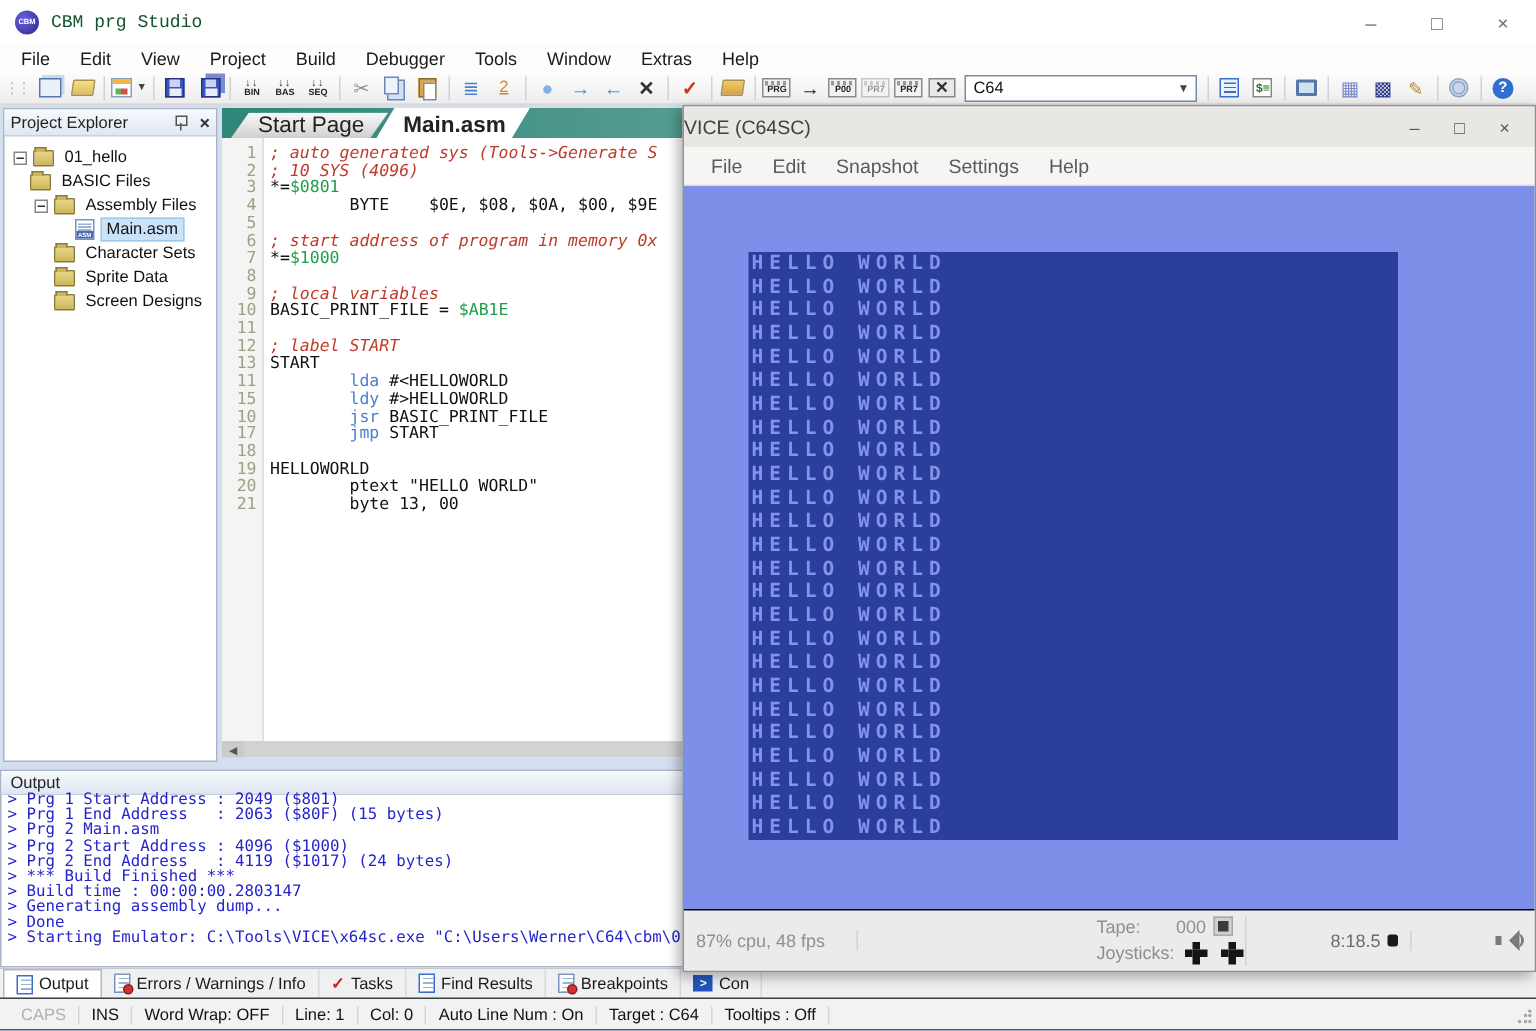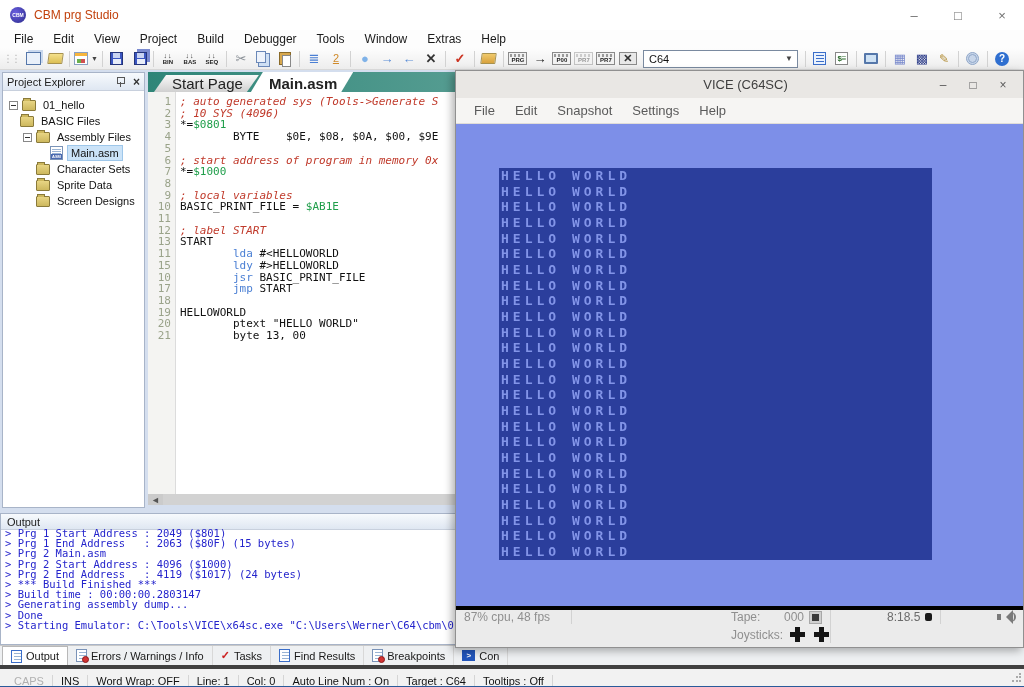--- a/index.html
+++ b/index.html
@@ -6,21 +6,21 @@
   body { font-family:"Liberation Sans", sans-serif; background:#888; }
   #app { position:relative; width:1024px; height:687px; background:#d4deee; overflow:hidden;
          border-bottom:1px solid #2a5a9a; }
 
   
   #titlebar { position:absolute; left:0; top:0; width:1024px; height:30px; background:#fff;
               display:flex; align-items:center; }
   #app-logo { width:16px; height:16px; border-radius:50%; margin:0 8px 0 10px;
               background:radial-gradient(circle at 35% 35%, #6a5fe0, #2a2a8a);
               color:#fff; font-size:5px; font-weight:bold; display:flex; align-items:center; justify-content:center; }
-  #app-title { font-size:12px; color:#c2410c; }
+  #app-title { font-size:12px; color:#14532d;font-family:Liberation Mono, monospace; }
   #win-controls { margin-left:auto; display:flex; height:100%; }
   .win-btn { width:44px; height:100%; display:flex; align-items:center; justify-content:center;
              color:#707070; font-size:13px; }
   #menubar { position:absolute; left:0; top:30px; width:1024px; height:18px; background:#fdfdfd;
              display:flex; align-items:center; padding-left:4px; }
   .menu-item { font-size:12px; color:#1a1a1a; padding:0 10px; }
   #toolbar { position:absolute; left:0; top:48px; width:1024px; height:22px;
              background:linear-gradient(#fdfdfd,#ededed); border-bottom:1px solid #d8d8d8;
              display:flex; align-items:center; padding-left:2px; }
   .tb-handle { color:#b5b5b5; font-size:10px; letter-spacing:-2px; margin:0 3px 0 1px; }
@@ -119,46 +119,46 @@
               background-size:7px 9px; background-repeat:no-repeat; background-position:2px 2px; }
   .mini-doc.blue { border-color:#3b6ec9; }
   .badge { position:absolute; width:7px; height:7px; border-radius:50%; right:-3px; bottom:-2px; }
   .badge.red { background:#d23333; border:1px solid #8a1a1a; }
   .mini-check { color:#cc2222; font-size:11px; font-weight:bold; }
   .mini-console { width:13px; height:11px; background:#2255bb; color:#fff; font-size:8px; font-weight:bold;
                   display:flex; align-items:center; justify-content:center; flex:none; }
 
   
   #statusbar { position:absolute; left:0; top:665px; width:1024px; height:22px; background:#f2f2f2;
-               border-top:4px solid #404040; display:flex; align-items:flex-end; padding-left:6px; }
+               border-top:1px solid #404040; display:flex; align-items:center; padding-left:6px; }
   .sb-item { font-size:11px; color:#111; padding:0 8px; border-right:1px solid #d5d5d5; }
   .sb-item.dim { color:#b0b0b0; }
   #resize-grip { position:absolute; right:3px; bottom:3px; width:10px; height:10px;
                  background:radial-gradient(circle at 2px 8px,#aaa 1px,transparent 1.4px),
                             radial-gradient(circle at 6px 8px,#aaa 1px,transparent 1.4px),
                             radial-gradient(circle at 8px 8px,transparent 0, transparent 0),
                             radial-gradient(circle at 6px 4px,#aaa 1px,transparent 1.4px),
                             radial-gradient(circle at 9px 8px,#aaa 1px,transparent 1.4px),
                             radial-gradient(circle at 9px 4px,#aaa 1px,transparent 1.4px),
                             radial-gradient(circle at 9px 1px,#aaa 1px,transparent 1.4px); }
 
   
   #vice { position:absolute; left:455px; top:70px; width:569px; height:578px; background:#ececec;
           border:1px solid #909090; box-shadow:-3px 3px 8px rgba(0,0,0,.3); z-index:10;
           display:flex; flex-direction:column; }
   #vice-titlebar { height:27px; background:#e9e7e4; display:flex; align-items:center; position:relative; flex:none; }
-  #vice-title { position:absolute; left:12px; right:0; text-align:center; font-size:13px; color:#3f3f3f; }
+  #vice-title { position:absolute; left:0; right:0; font-size:13px; color:#3f3f3f; }
   #vice-controls { margin-left:auto; display:flex; gap:14px; padding-right:12px; z-index:1; }
   .vice-btn { color:#5a5a5a; font-size:12px; width:16px; text-align:center; }
   #vice-menubar { height:26px; background:#f6f5f3; border-bottom:1px solid #e0ddd8; display:flex; align-items:center; padding-left:8px; flex:none; }
   .vice-menu-item { font-size:13px; color:#5a5a5a; padding:0 10px; }
   #vice-screen-area { flex:1; position:relative; }
   #c64-screen { position:absolute; left:43px; top:44px; width:433px; height:392px; overflow:hidden; }
   .c64row { height:15.68px; font:bold 13px "DejaVu Sans Mono", monospace; letter-spacing:4px; padding-left:2px; white-space:pre; }
-  #vice-statusbar { height:41px; background:#ebebeb; border-top:4px solid #000000; display:flex; align-items:flex-start; flex:none; font-size:12px; color:#8f8f8f;gap:48px; }
+  #vice-statusbar { height:41px; background:#ebebeb; border-top:1px solid #000000; display:flex; align-items:center; flex:none; font-size:12px; color:#8f8f8f;gap:48px; }
   .vs-sec { border-right:1px solid #d2d2d2; display:flex; align-items:center; padding:0 8px; }
   .vs-col { flex-direction:column; align-items:flex-start; justify-content:center; gap:2px; }
   .vs-row { display:flex; align-items:center; gap:5px; }
   .vcheckbox { width:12px; height:12px; border:1px solid #b5b5b5; background:#f4f4f4; border-radius:2px; flex:none; }
   .tape-stop { width:13px; height:13px; background:#cfcfcf; border:1px solid #a8a8a8; display:flex; align-items:center; justify-content:center; }
   .tape-stop::after { content:""; width:7px; height:7px; background:#3a3a3a; }
   .joy { width:5px; height:5px; background:#151515; margin:6px 7px; flex:none;
          box-shadow:0 -5px 0 #151515, 0 5px 0 #151515, -5px 0 0 #151515, 5px 0 0 #151515; }
   .time-icon { width:14px; height:8px; background:#1a1a1a; border-radius:2px; }
   .speaker { position:relative; width:18px; height:14px; }

